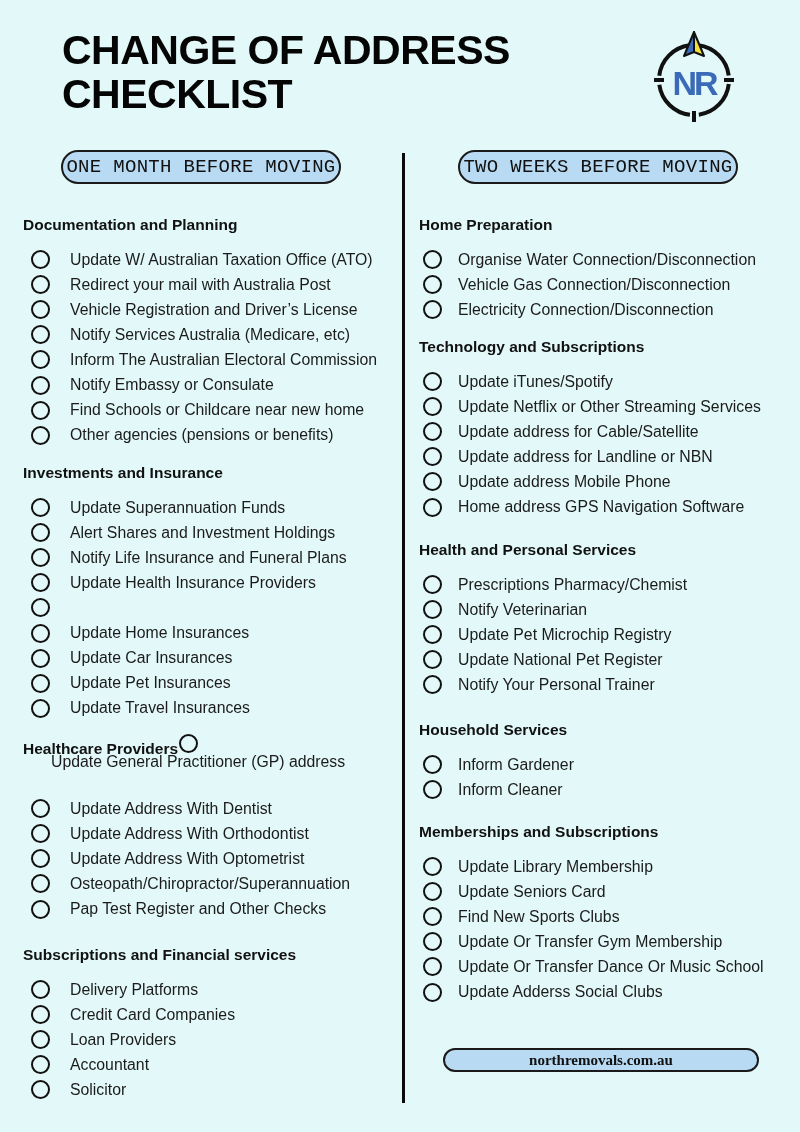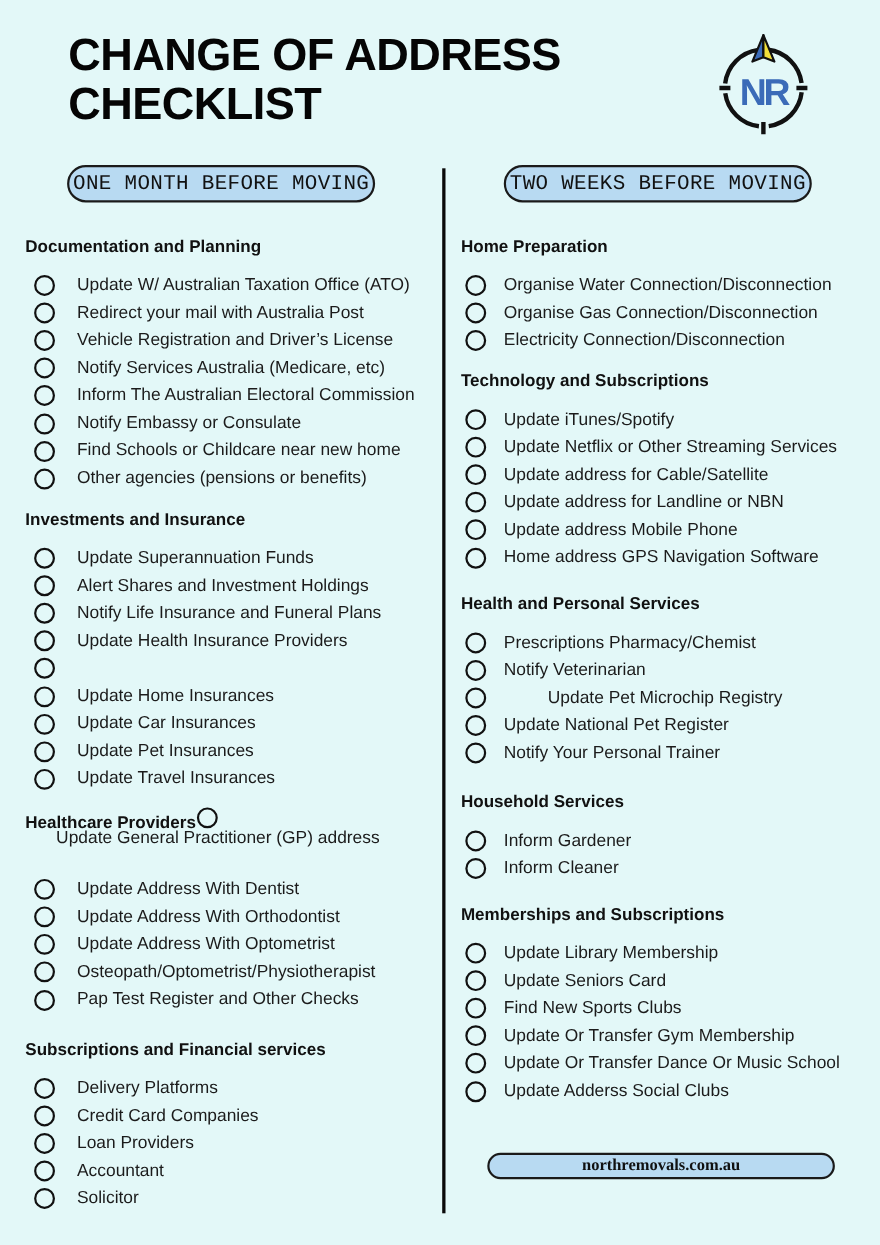--- a/index.html
+++ b/index.html
@@ -217,21 +217,21 @@
     <div class="item" style="top: 821.2px; left: 8px;">
       <span class="circle"></span>
       <span class="item-label">Update Address With Orthodontist</span>
     </div>
     <div class="item" style="top: 846.3px; left: 8px;">
       <span class="circle"></span>
       <span class="item-label">Update Address With Optometrist</span>
     </div>
     <div class="item" style="top: 871.4px; left: 8px;">
       <span class="circle"></span>
-      <span class="item-label">Osteopath/Optometrist/Physiotherapist</span>
+      <span class="item-label">Osteopath/Chiropractor/Superannuation</span>
     </div>
     <div class="item" style="top: 896.5px; left: 8px;">
       <span class="circle"></span>
       <span class="item-label">Pap Test Register and Other Checks</span>
     </div>
     <div class="section-title" style="top: 946px;">Subscriptions and Financial services</div>
     <div class="item" style="top: 977px; left: 8px;">
       <span class="circle"></span>
       <span class="item-label">Delivery Platforms</span>
     </div>
@@ -254,21 +254,21 @@
   </div>
 
 <div class="col col-right" id="col-right">
     <div class="section-title" style="top: 216px;">Home Preparation</div>
     <div class="item" style="top: 247px; left: 4px;">
       <span class="circle"></span>
       <span class="item-label">Organise Water Connection/Disconnection</span>
     </div>
     <div class="item" style="top: 272.1px; left: 4px;">
       <span class="circle"></span>
-      <span class="item-label">Organise Gas Connection/Disconnection</span>
+      <span class="item-label">Vehicle Gas Connection/Disconnection</span>
     </div>
     <div class="item" style="top: 297.2px; left: 4px;">
       <span class="circle"></span>
       <span class="item-label">Electricity Connection/Disconnection</span>
     </div>
     <div class="section-title" style="top: 338px;">Technology and Subscriptions</div>
     <div class="item" style="top: 369px; left: 4px;">
       <span class="circle"></span>
       <span class="item-label">Update iTunes/Spotify</span>
     </div>
@@ -294,21 +294,21 @@
     </div>
     <div class="section-title" style="top: 541px;">Health and Personal Services</div>
     <div class="item" style="top: 572px; left: 4px;">
       <span class="circle"></span>
       <span class="item-label">Prescriptions Pharmacy/Chemist</span>
     </div>
     <div class="item" style="top: 597.1px; left: 4px;">
       <span class="circle"></span>
       <span class="item-label">Notify Veterinarian</span>
     </div>
-    <div class="item" style="top: 622.2px; left: 4px; gap: 40px;">
+    <div class="item" style="top: 622.2px; left: 4px;">
       <span class="circle"></span>
       <span class="item-label">Update Pet Microchip Registry</span>
     </div>
     <div class="item" style="top: 647.3px; left: 4px;">
       <span class="circle"></span>
       <span class="item-label">Update National Pet Register</span>
     </div>
     <div class="item" style="top: 672.4px; left: 4px;">
       <span class="circle"></span>
       <span class="item-label">Notify Your Personal Trainer</span>

